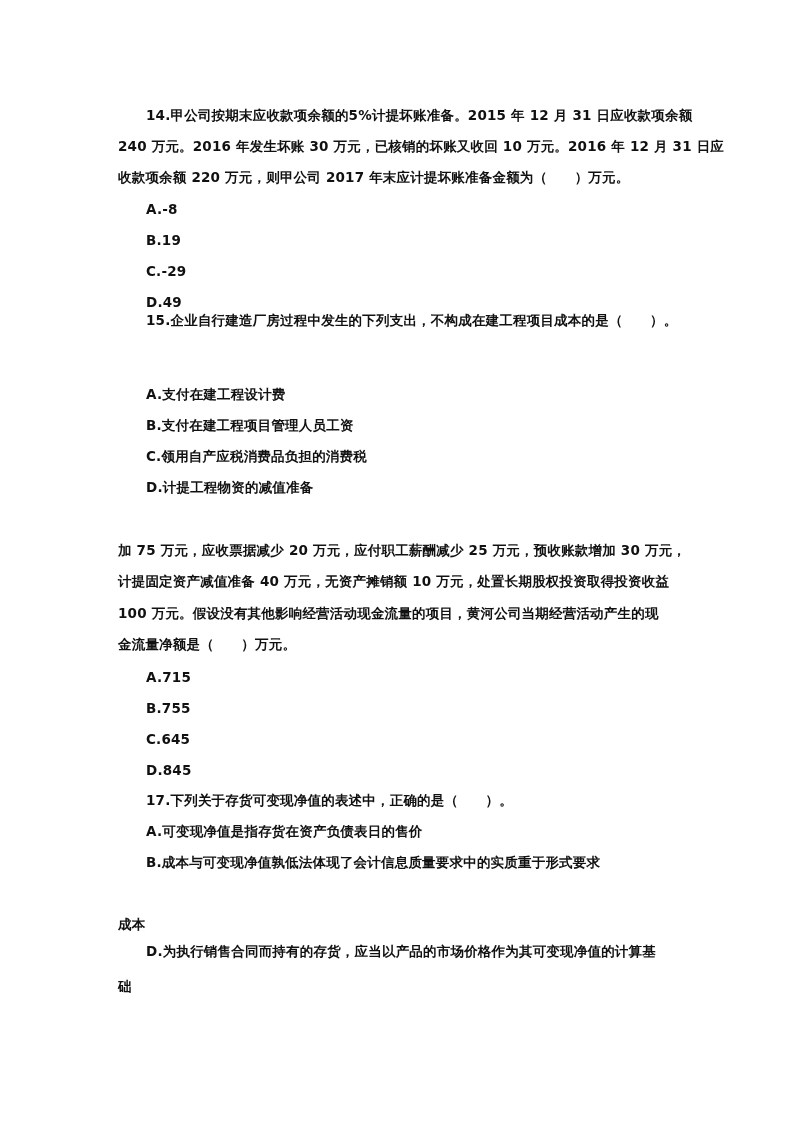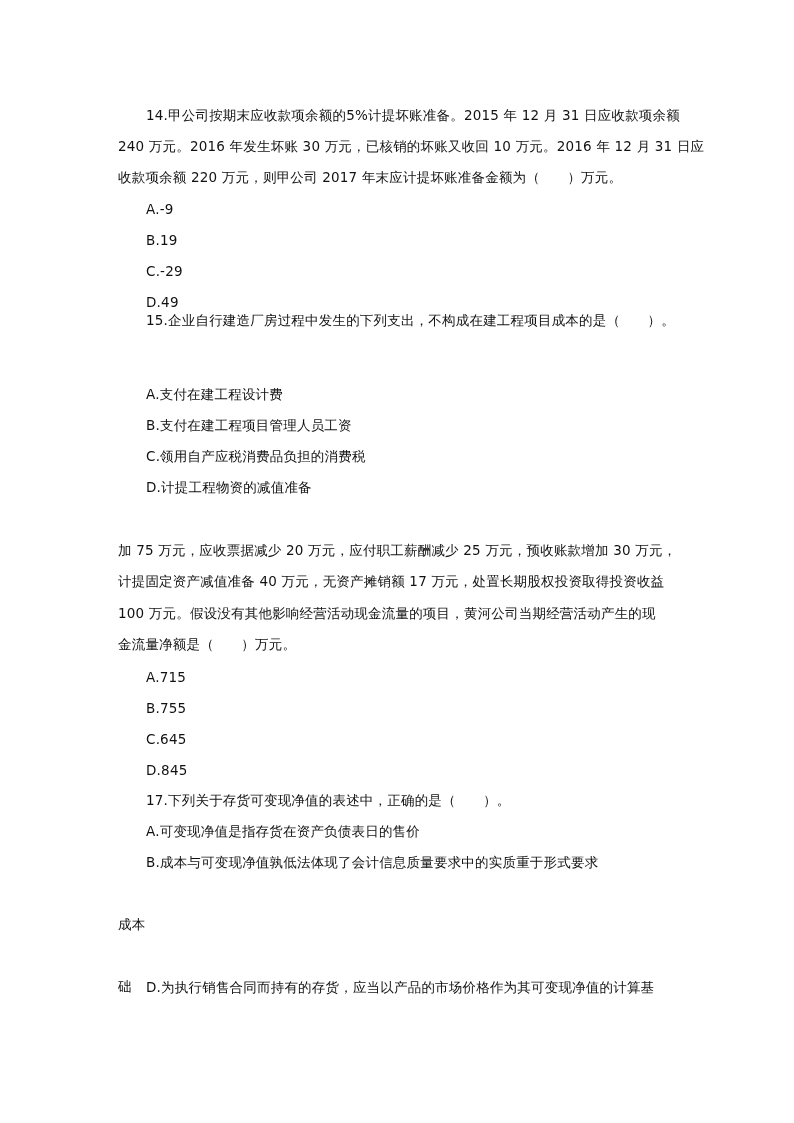--- a/index.html
+++ b/index.html
@@ -7,61 +7,61 @@
       width: 794px;
       height: 1123px;
       position: relative;
       overflow: hidden;
       font-family: "DejaVu Sans", "Liberation Sans", sans-serif;
       color: #111111;
     }
     .page {
       position: absolute;
       left: 0; top: 0;
-      width: 794px; height: 1123px;
+      width: 794px; height: 1123px; font-weight: bold;
     }
     .line {
       position: absolute;
       left: 118px;
       font-size: 13.5px;
       line-height: 20px;
       white-space: nowrap;
       letter-spacing: 0.2px;
     }
     .indent { left: 146px; }
   </style>
 </head>
 <body>
 
 <div class="page">
 
   <div class="line indent" style="top:105px">14.甲公司按期末应收款项余额的5%计提坏账准备。2015 年 12 月 31 日应收款项余额</div>
   <div class="line" style="top:136px">240 万元。2016 年发生坏账 30 万元，已核销的坏账又收回 10 万元。2016 年 12 月 31 日应</div>
   <div class="line" style="top:167px">收款项余额 220 万元，则甲公司 2017 年末应计提坏账准备金额为（　　）万元。</div>
-  <div class="line indent" style="top:199px">A.-9</div>
+  <div class="line indent" style="top:199px">A.-8</div>
   <div class="line indent" style="top:230px">B.19</div>
   <div class="line indent" style="top:261px">C.-29</div>
   <div class="line indent" style="top:292px">D.49</div>
 
   <div class="line indent" style="top:310px">15.企业自行建造厂房过程中发生的下列支出，不构成在建工程项目成本的是（　　）。</div>
   <div class="line indent" style="top:384px">A.支付在建工程设计费</div>
   <div class="line indent" style="top:415px">B.支付在建工程项目管理人员工资</div>
   <div class="line indent" style="top:446px">C.领用自产应税消费品负担的消费税</div>
   <div class="line indent" style="top:477px">D.计提工程物资的减值准备</div>
 
   <div class="line" style="top:540px">加 75 万元，应收票据减少 20 万元，应付职工薪酬减少 25 万元，预收账款增加 30 万元，</div>
-  <div class="line" style="top:571px">计提固定资产减值准备 40 万元，无资产摊销额 17 万元，处置长期股权投资取得投资收益</div>
+  <div class="line" style="top:571px">计提固定资产减值准备 40 万元，无资产摊销额 10 万元，处置长期股权投资取得投资收益</div>
   <div class="line" style="top:603px">100 万元。假设没有其他影响经营活动现金流量的项目，黄河公司当期经营活动产生的现</div>
   <div class="line" style="top:634px">金流量净额是（　　）万元。</div>
   <div class="line indent" style="top:667px">A.715</div>
   <div class="line indent" style="top:698px">B.755</div>
   <div class="line indent" style="top:729px">C.645</div>
   <div class="line indent" style="top:760px">D.845</div>
 
   <div class="line indent" style="top:790px">17.下列关于存货可变现净值的表述中，正确的是（　　）。</div>
   <div class="line indent" style="top:852px">B.成本与可变现净值孰低法体现了会计信息质量要求中的实质重于形式要求</div>
   <div class="line indent" style="top:821px">A.可变现净值是指存货在资产负债表日的售价</div>
   <div class="line" style="top:914px">成本</div>
-  <div class="line indent" style="top:977px">D.为执行销售合同而持有的存货，应当以产品的市场价格作为其可变现净值的计算基</div>
+  <div class="line indent" style="top:941px">D.为执行销售合同而持有的存货，应当以产品的市场价格作为其可变现净值的计算基</div>
   <div class="line" style="top:976px">础</div>
 
 
 </div>
 
 </body></html>

